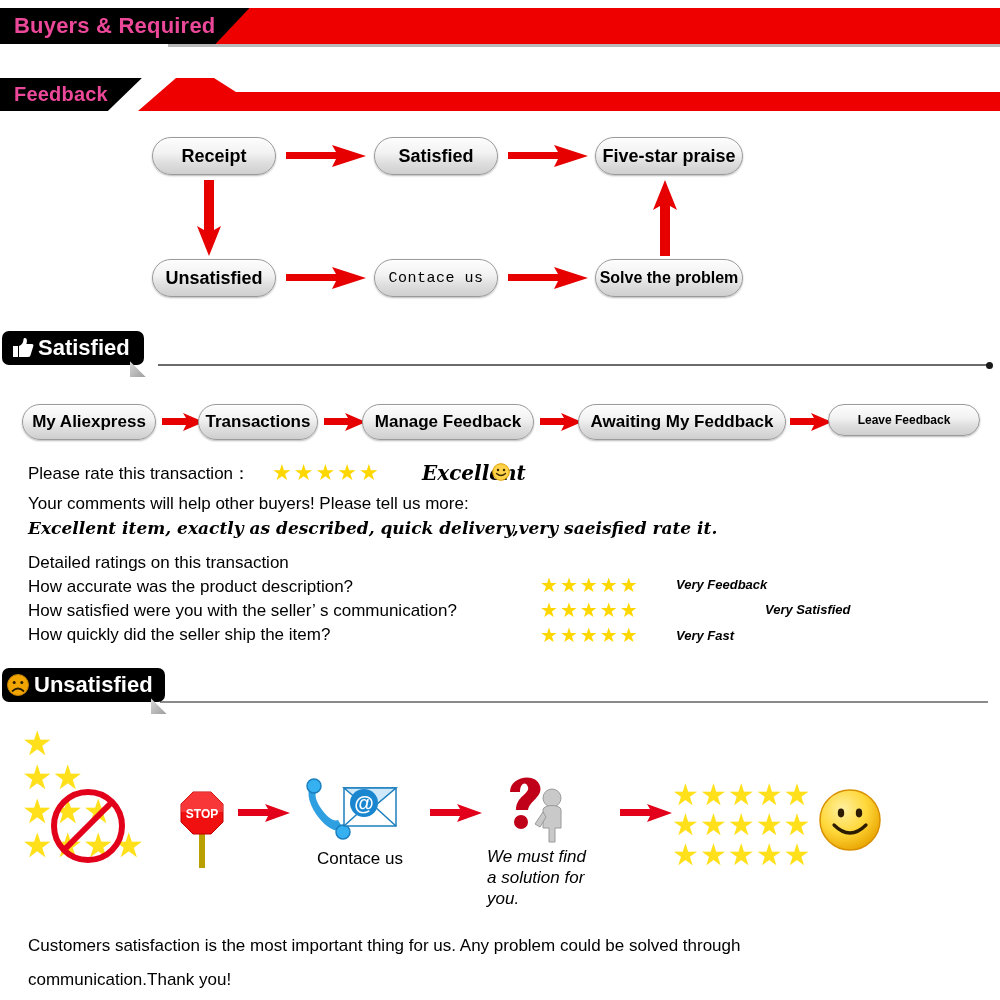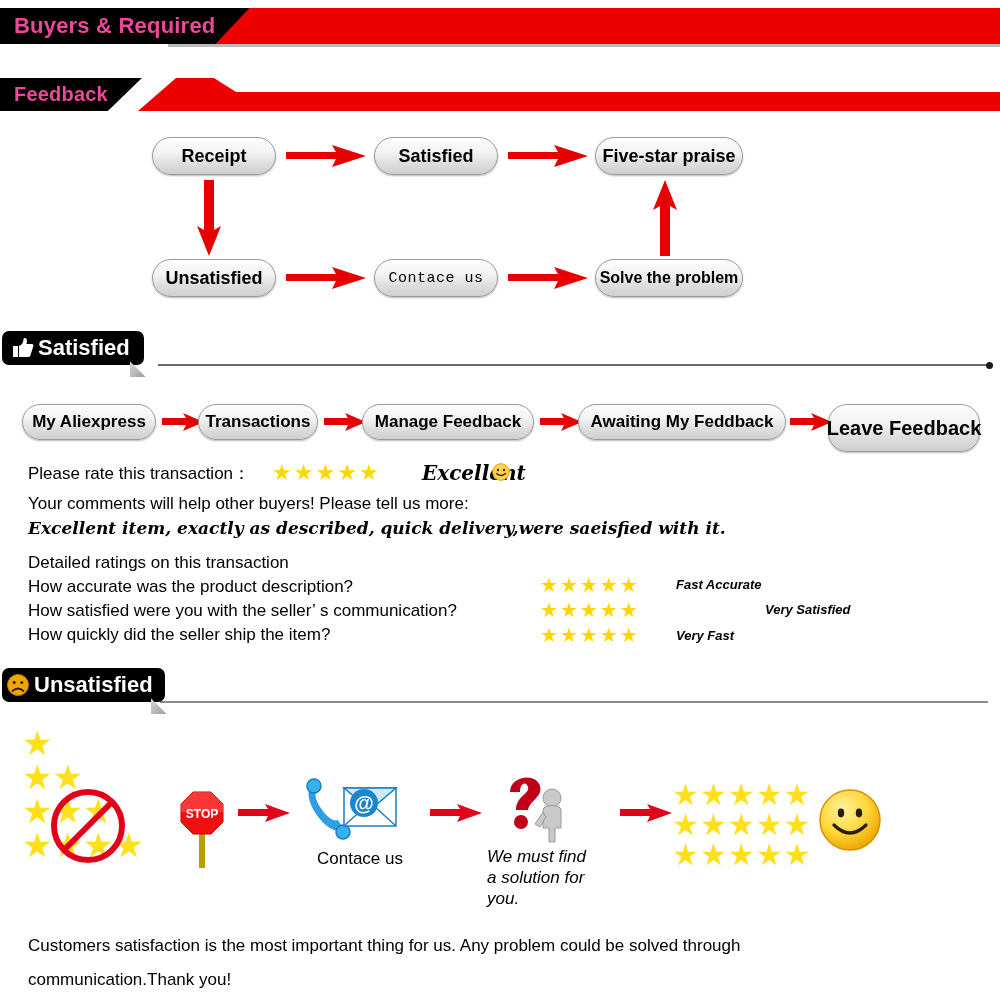--- a/index.html
+++ b/index.html
@@ -196,44 +196,44 @@
     </svg>
 </div>
 <div class="pill" style="left:578px;top:404px;width:208px;height:36px;font-size:17px;">
   <span>Awaiting My Feddback</span>
 </div>
 <div class="arrow" style="left:790px;top:412px;">
   <svg width="42" height="20" viewBox="0 0 42 20">
       <path d="M0 6 L24 6 L21 1 L42 10 L21 19 L24 13 L0 13 Z" fill="#e60000"></path>
     </svg>
 </div>
-<div class="pill" style="left:828px;top:404px;width:152px;height:48px;font-size:20px;">
+<div class="pill" style="left:828px;top:404px;width:152px;height:32px;font-size:12px;">
   <span>Leave Feedback</span>
 </div>
 
 <div class="txt t18" style="left:28px;top:462px;">Please rate this transaction：</div>
 <div class="starrow" style="left:272px;top:460px;font-size:22px;">★★★★★</div>
 <div class="txt serifbold" style="left:422px;top:461px;font-size:20px;">Excellent</div>
 <div class="txt" style="left:492px;top:463px;">
   <svg width="18" height="18" viewBox="0 0 18 18">
     <circle cx="9" cy="9" r="8.3" fill="#FFD24A" stroke="#E0A000" stroke-width="1"></circle>
     <circle cx="6" cy="7" r="1.2" fill="#3a2a00"></circle>
       <circle cx="12" cy="7" r="1.2" fill="#3a2a00"></circle>
     <path d="M4.5 10.5 Q9 14.5 13.5 10.5" stroke="#3a2a00" stroke-width="1.3" fill="none" stroke-linecap="round"></path>
   </svg>
 </div>
 
 <div class="txt t18" style="left:28px;top:494px;">Your comments will help other buyers! Please tell us more:</div>
-<div class="txt serifbold" style="left:28px;top:518px;font-size:17px;">Excellent item, exactly as described, quick delivery,were saeisfied with it.</div>
+<div class="txt serifbold" style="left:28px;top:518px;font-size:17px;">Excellent item, exactly as described, quick delivery,very saeisfied rate it.</div>
 
 <div class="txt t18" style="left:28px;top:553px;">Detailed ratings on this transaction</div>
 
 <div class="txt t18" style="left:28px;top:577px;">How accurate was the product description?</div>
 <div class="starrow" style="left:540px;top:573px;font-size:20px;">★★★★★</div>
-<div class="txt lbl-ital" style="left:676px;top:577px;">Fast Accurate</div>
+<div class="txt lbl-ital" style="left:676px;top:577px;">Very Feedback</div>
 
 <div class="txt t18" style="left:28px;top:601px;">How satisfied were you with the seller’ s communication?</div>
 <div class="starrow" style="left:540px;top:598px;font-size:20px;">★★★★★</div>
 <div class="txt lbl-ital" style="left:717px;top:602px;margin-left:48px;">Very Satisfied</div>
 
 <div class="txt t18" style="left:28px;top:625px;">How quickly did the seller ship the item?</div>
 <div class="starrow" style="left:540px;top:623px;font-size:20px;">★★★★★</div>
 <div class="txt lbl-ital" style="left:676px;top:628px;">Very Fast</div>
 
 <div class="tabbanner" style="left:2px;top:668px;">

